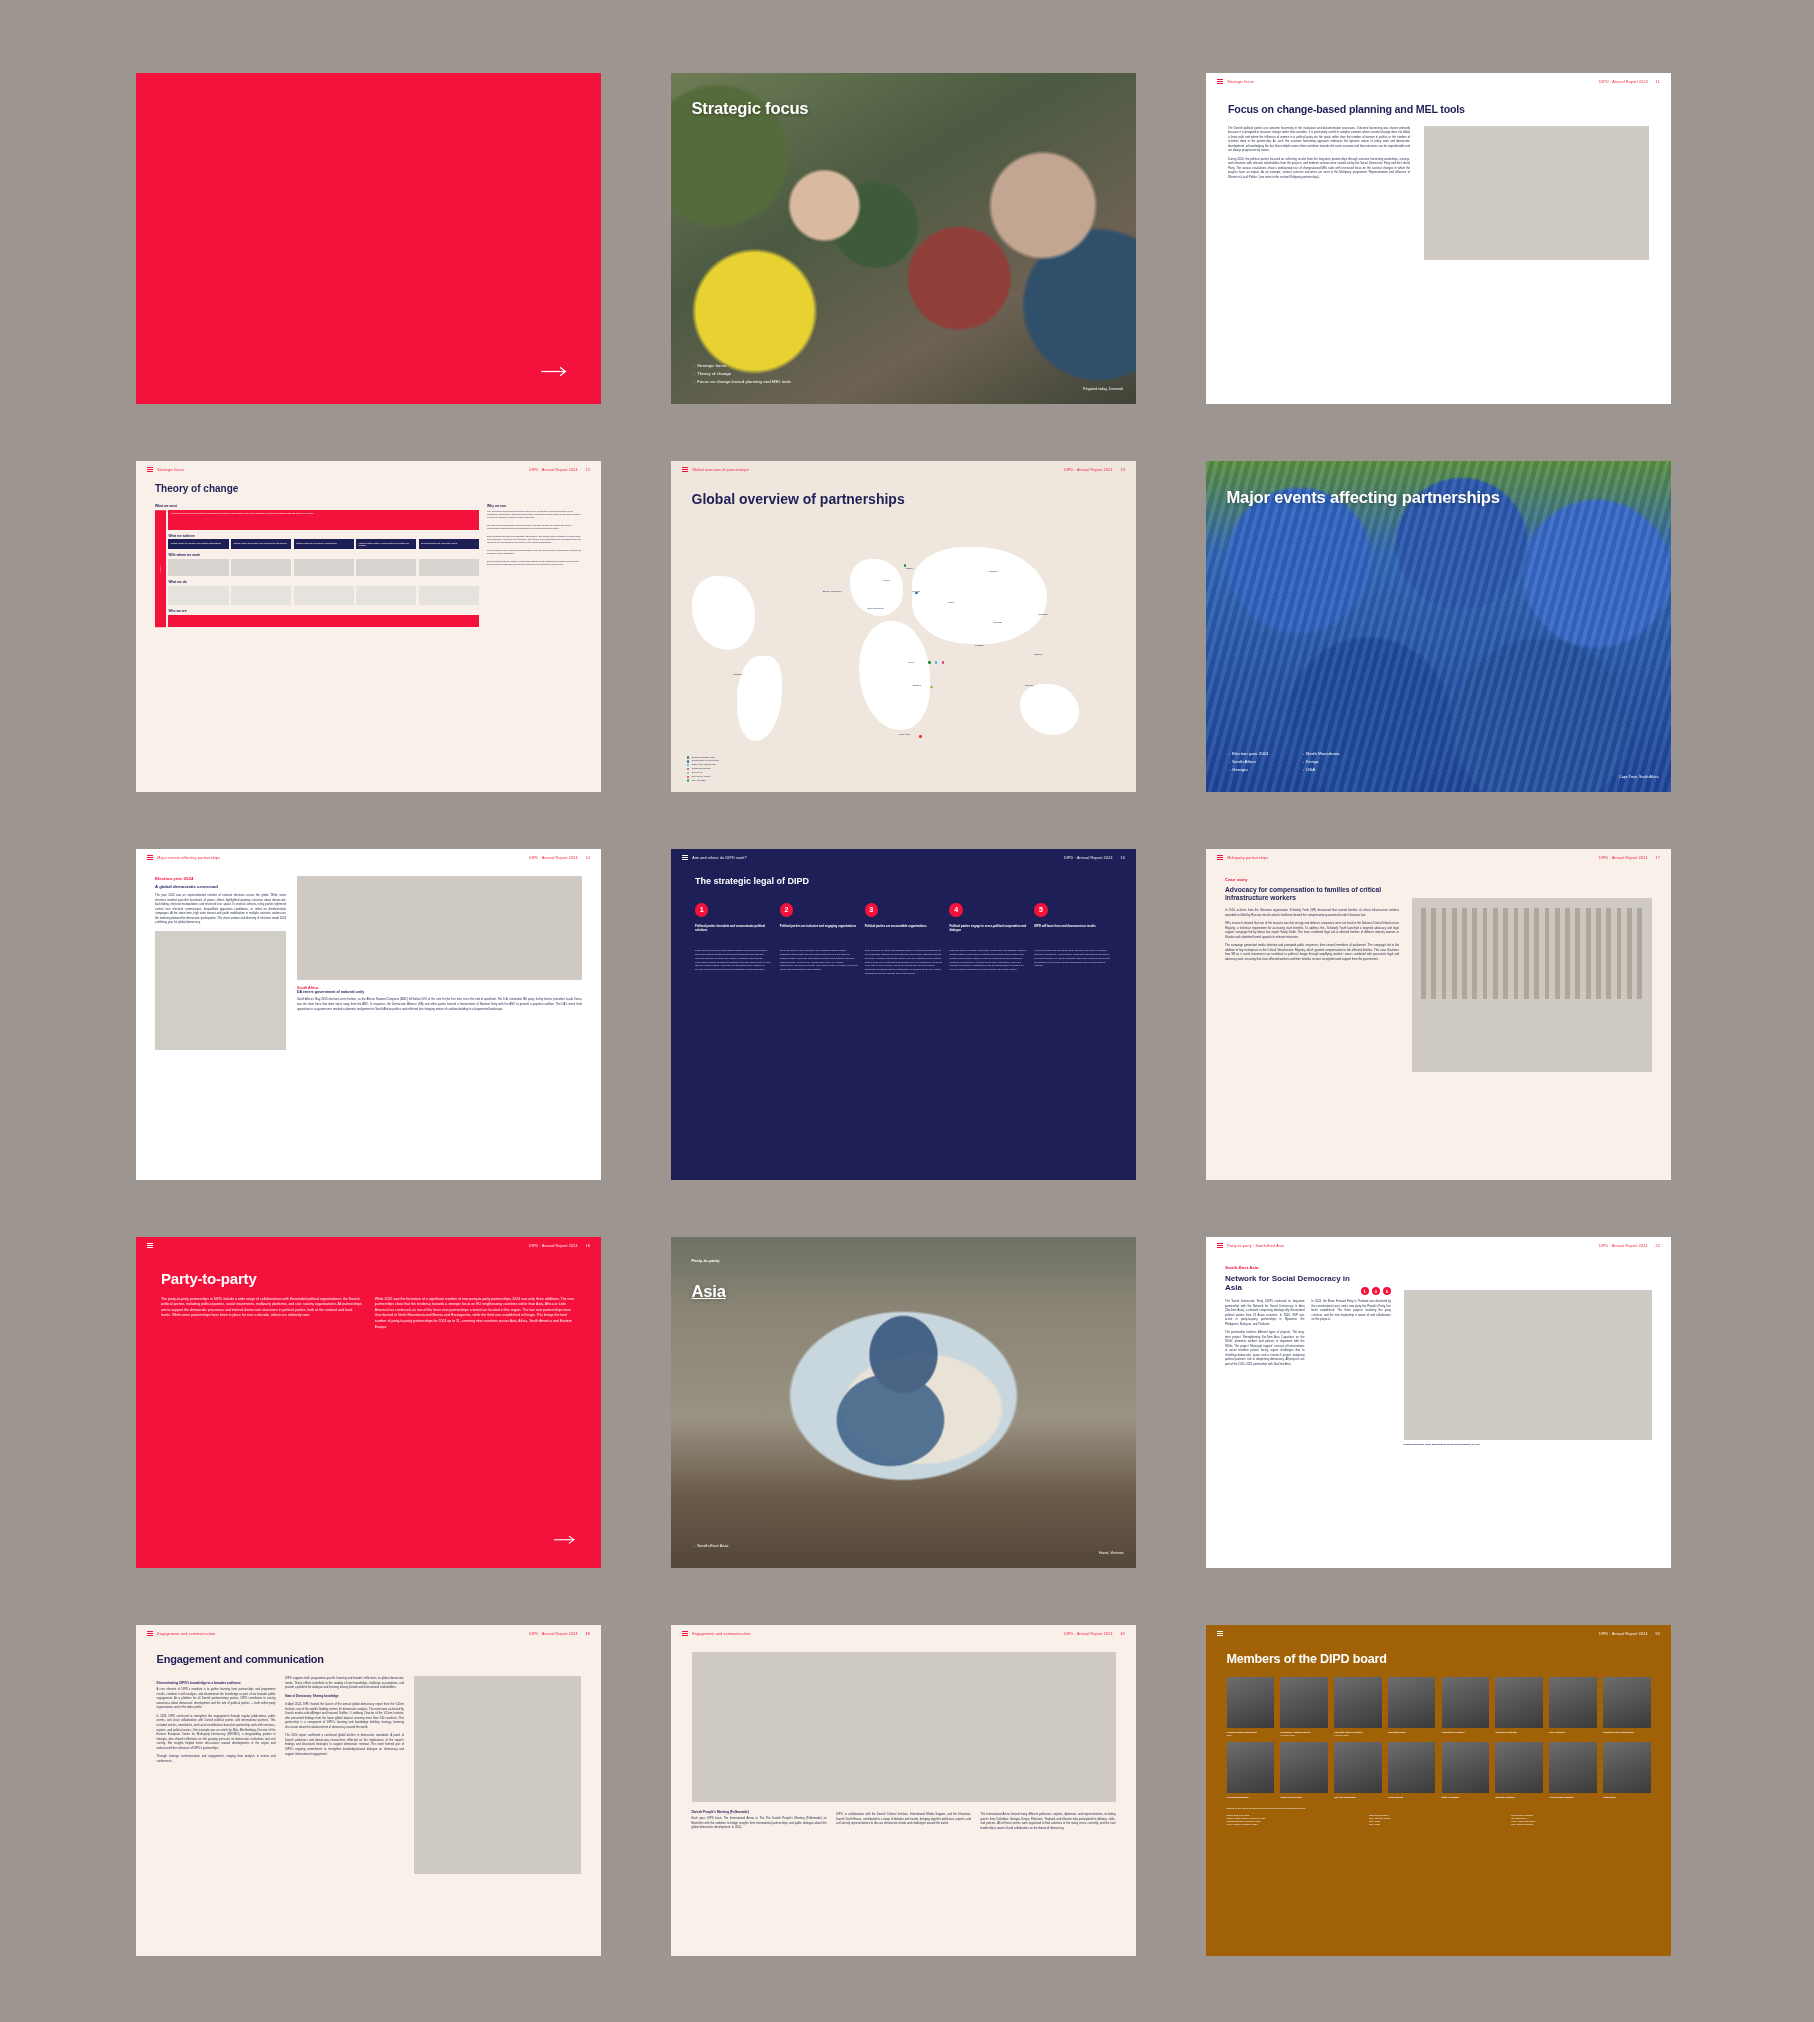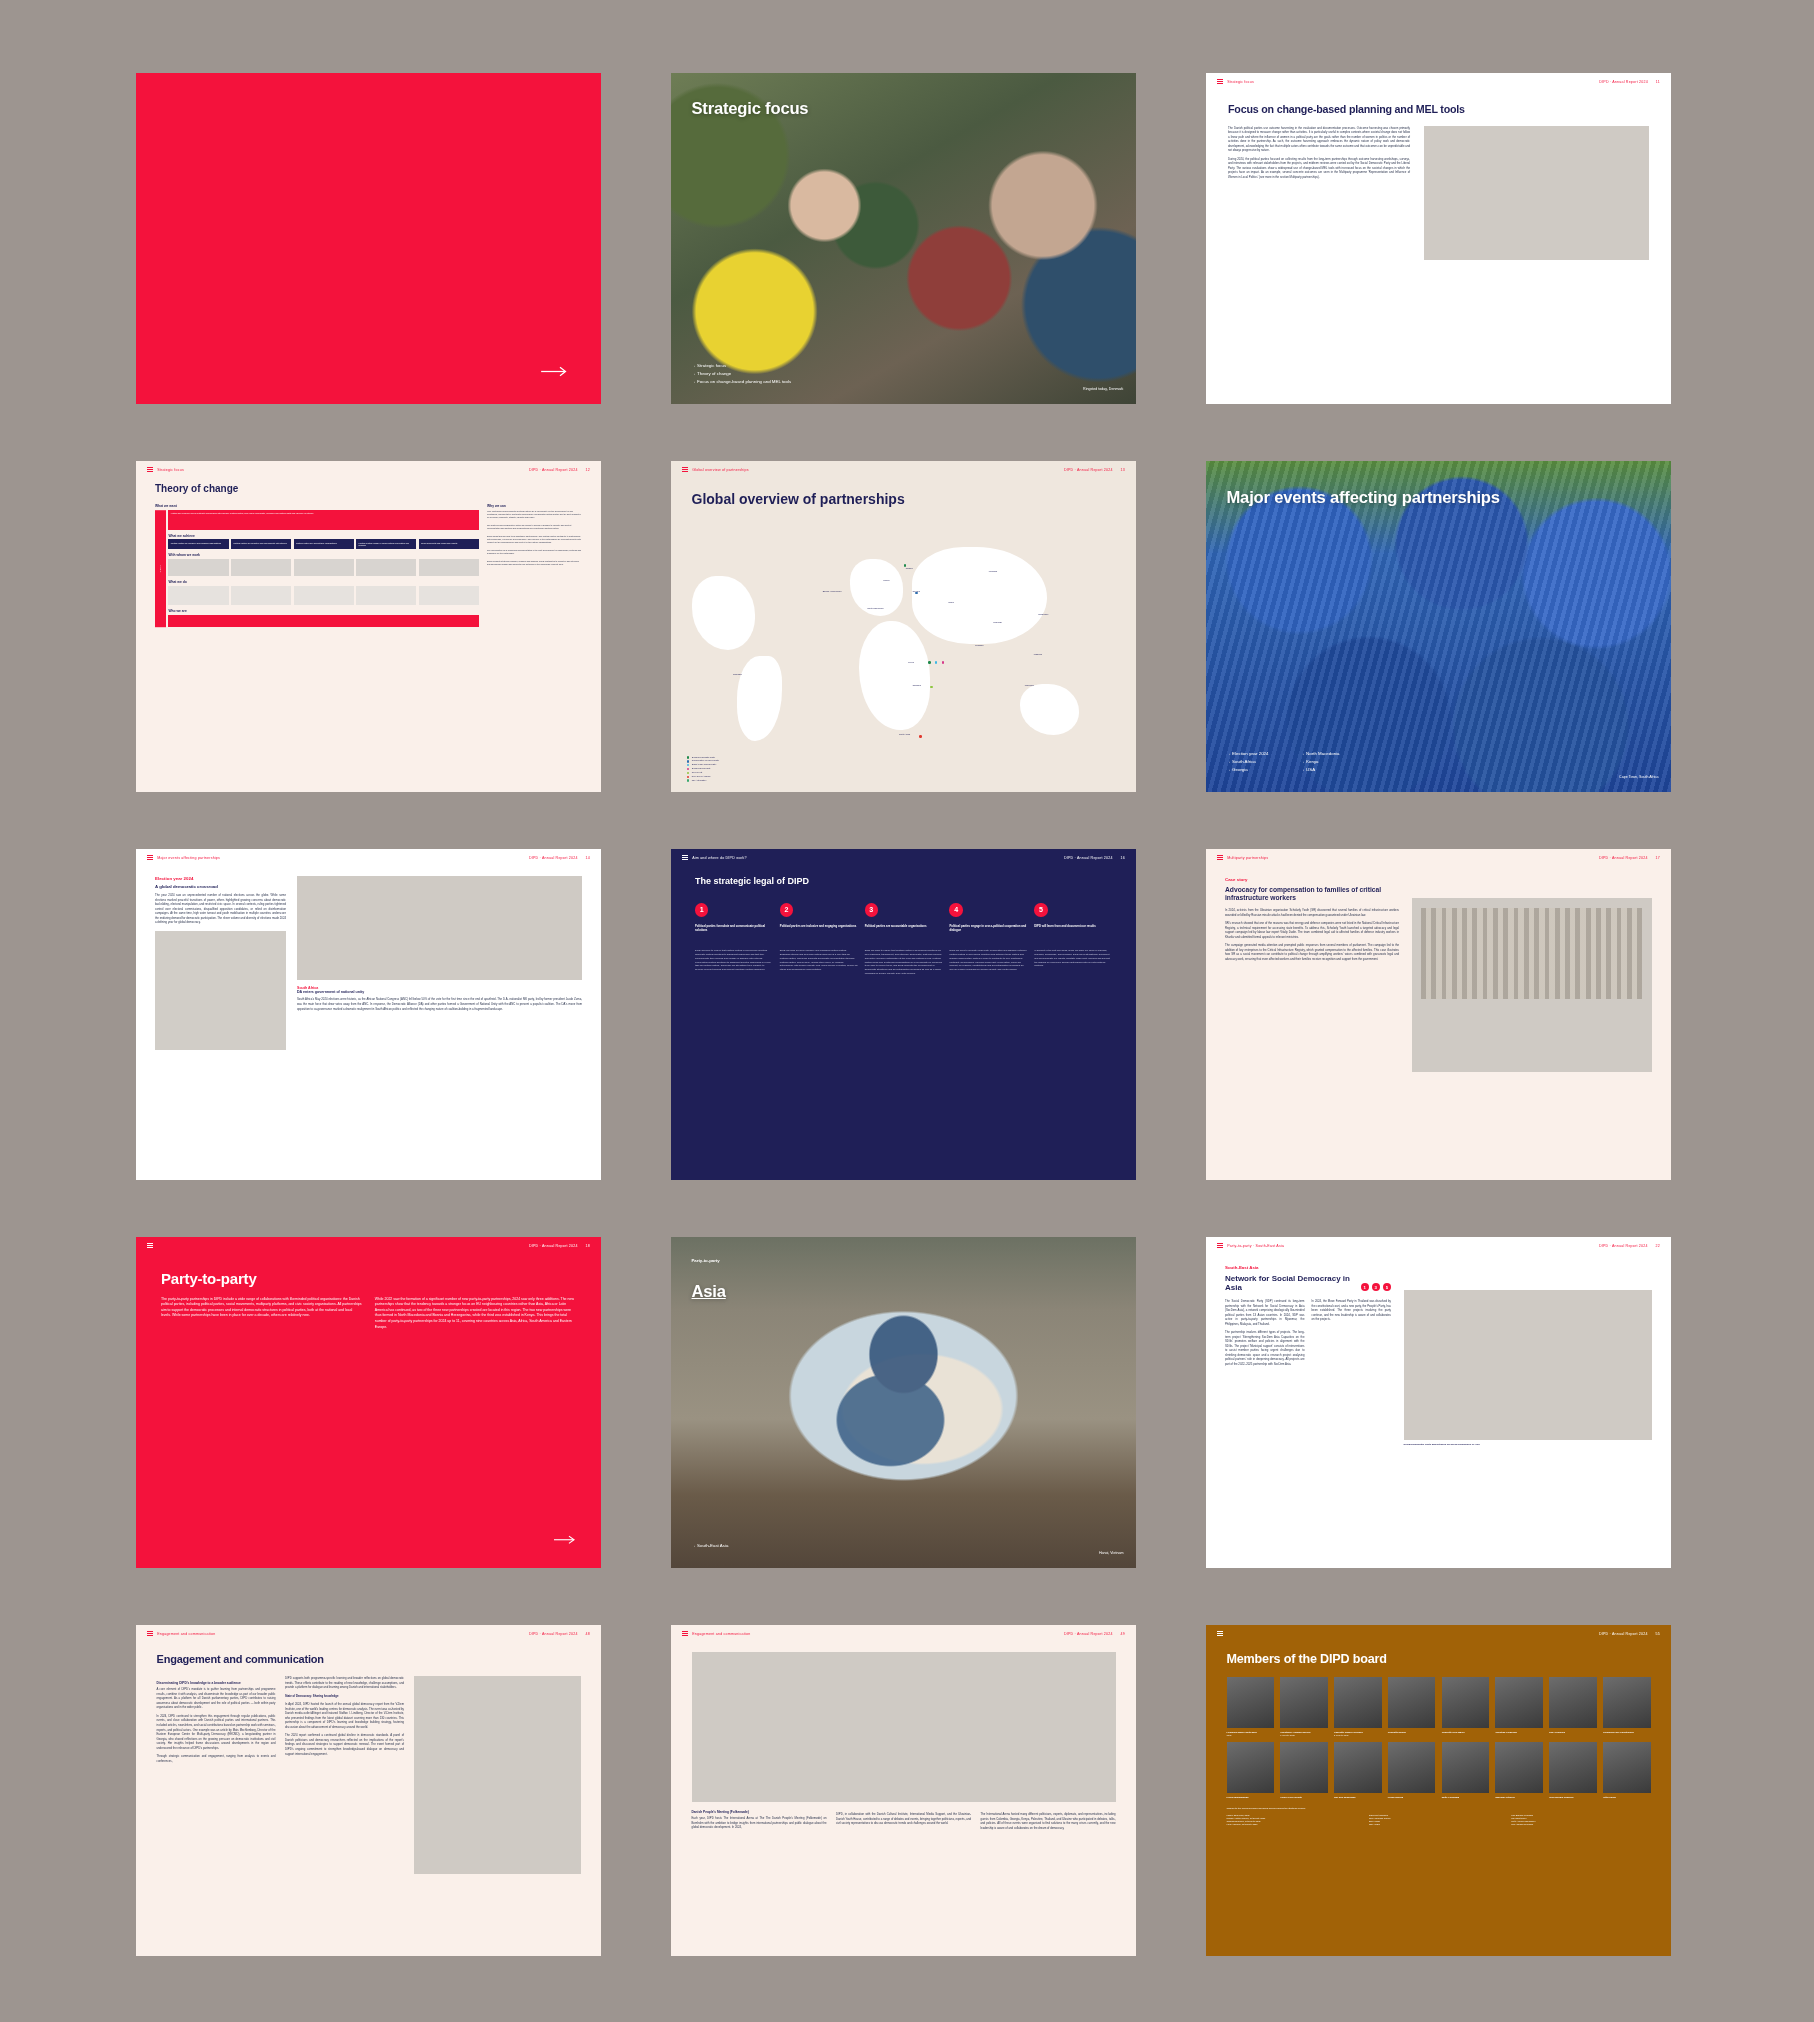--- a/index.html
+++ b/index.html
@@ -622,21 +622,21 @@
         <span style="color:#f4123c">Party-to-party · South-East Asia</span>
       </div>
       <div class="right">
         <span style="color:#f4123c">DIPD · Annual Report 2024</span>
         <span style="color:#f4123c">22</span>
       </div>
     </div>
     <div style="display:grid;grid-template-columns:166px 1fr;gap:12.6px;padding:28.4px 19px 14.2px;">
       <div>
         <div class="eyebrow">South-East Asia</div>
-        <div style="display:flex;align-items:flex-start;gap:6.3px;">
+        <div style="display:flex;align-items:center;gap:6.3px;">
           <div style="font-size:8px;font-weight:700;color:#1f1f57;line-height:1.2;margin-bottom:6.3px;">Network for Social Democracy in Asia</div>
           <div class="badge-row" style="margin-top:9.5px;">
             <span class="num-badge">1</span>
             <span class="num-badge">3</span>
             <span class="num-badge">5</span>
           </div>
         </div>
         <div class="cols2" style="gap:7.1px;">
           <div class="body-col">
             <p>The Social Democratic Party (SDP) continued its long-term partnership with the Network for Social Democracy in Asia (SocDem Asia), a network comprising ideologically like-minded political parties from 13 Asian countries. In 2024, SDP was active in party-to-party partnerships in Myanmar, the Philippines, Malaysia, and Thailand.</p>

